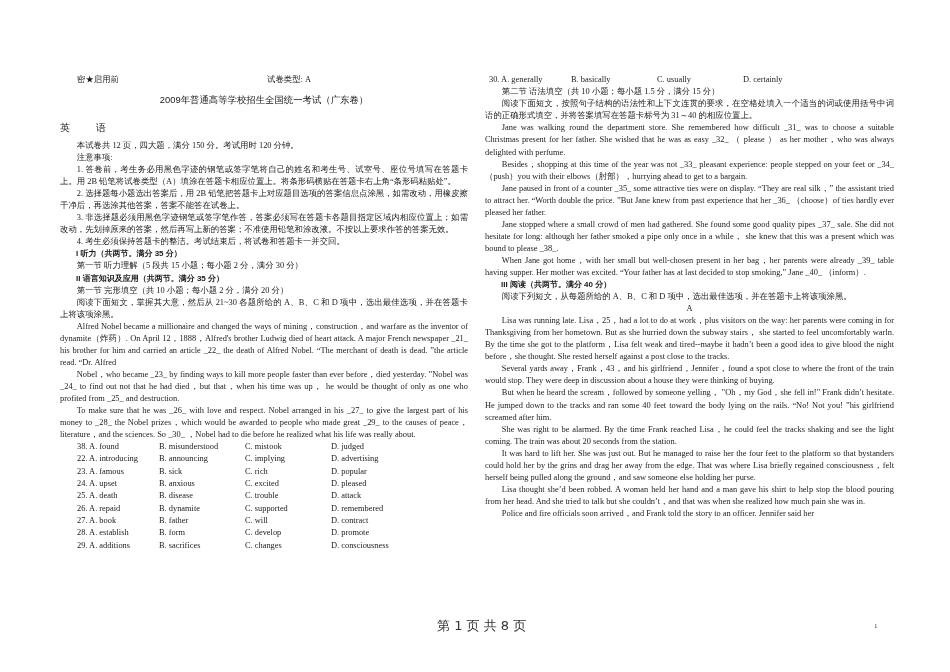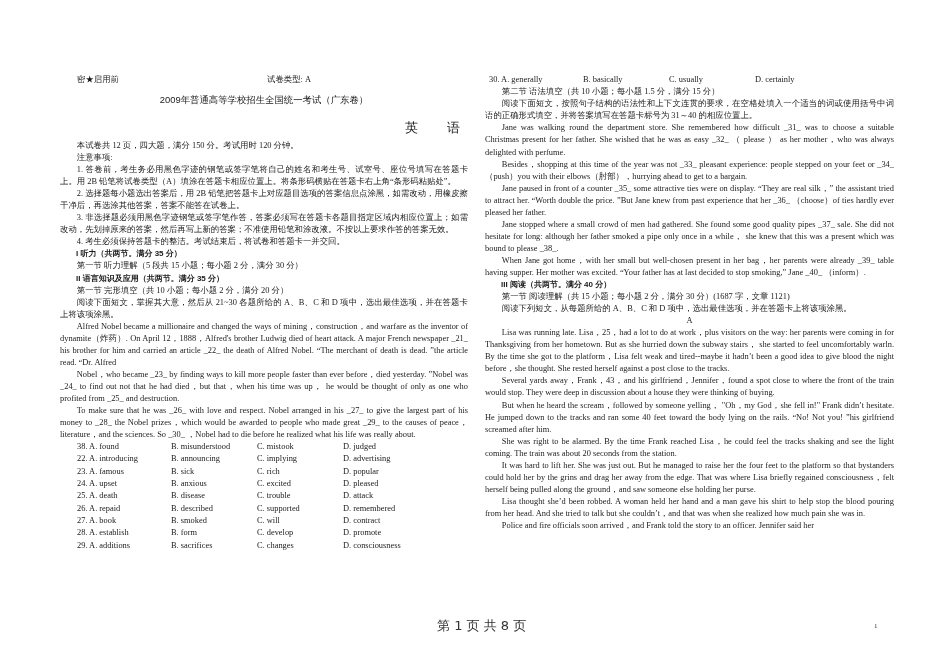--- a/index.html
+++ b/index.html
@@ -10,27 +10,27 @@
     }
     .page { position: absolute; left: 0; top: 0; width: 950px; height: 672px; }
     .col { position: absolute; top: 74px; }
     .col-left { left: 60px; width: 408px; }
     .col-right { left: 485px; width: 409px; }
     .p { margin: 0; text-align: justify; text-indent: 2em; }
     .center { text-align: center; text-indent: 0; }
     .hdr-row { display: flex; height: 12px; }
     .hdr-row .secret { width: 190px; padding-left: 17px; }
     .title { font-family: "Liberation Sans", "DejaVu Sans", sans-serif; font-size: 9.4px; text-align: center; margin: 8px 0 16px 0; line-height: 12px; }
-    .subject { font-family: "Liberation Sans", "DejaVu Sans", sans-serif; font-size: 13px; text-align: right; margin: 11px 0 6px 0; letter-spacing: 8px; line-height: 12px; }
+    .subject { font-family: "Liberation Sans", "DejaVu Sans", sans-serif; font-size: 10px; text-align: left; margin: 11px 0 6px 0; letter-spacing: 8px; line-height: 12px; }
     .bold { font-weight: bold; font-family: Liberation Sans, sans-serif; font-size: 8px; }
     .opts { margin: 0; padding: 0; }
     .opt-row { display: flex; height: 12.3px; padding-left: 17px; }
     .opt-row span { display: inline-block; }
     .opt-row .a { width: 82px; }
-    .opt-row .b { width: 86px; margin-left: 12px; }
+    .opt-row .b { width: 86px; }
     .opt-row .c { width: 86px; }
     .opt-row .d { width: 110px; }
     .opt-row.r30 { padding-left: 4px; }
     .opt-row.r30 .a { width: 82px; }
     .opt-row.r30 .b { width: 86px; }
     .footer { position: absolute; top: 620px; left: 0; width: 950px; font-size: 8.2px; }
     .footer .pg { position: absolute; left: 437px; font-family: "DejaVu Sans", sans-serif; font-size: 13px; color: #333; }
     .footer .num { position: absolute; left: 874px; font-size: 7px; color: #333; }
   </style>
 </head>
@@ -89,27 +89,27 @@
         <span class="d">D. pleased</span>
       </div>
       <div class="opt-row">
         <span class="a">25. A. death</span>
         <span class="b">B. disease</span>
         <span class="c">C. trouble</span>
         <span class="d">D. attack</span>
       </div>
       <div class="opt-row">
         <span class="a">26. A. repaid</span>
-        <span class="b">B. described</span>
+        <span class="b">B. dynamite</span>
         <span class="c">C. supported</span>
         <span class="d">D. remembered</span>
       </div>
       <div class="opt-row">
         <span class="a">27. A. book</span>
-        <span class="b">B. smoked</span>
+        <span class="b">B. father</span>
         <span class="c">C. will</span>
         <span class="d">D. contract</span>
       </div>
       <div class="opt-row">
         <span class="a">28. A. establish</span>
         <span class="b">B. form</span>
         <span class="c">C. develop</span>
         <span class="d">D. promote</span>
       </div>
       <div class="opt-row">
@@ -130,21 +130,20 @@
     </div>
     <p class="p">第二节  语法填空（共 10 小题；每小题 1.5 分，满分 15 分）</p>
     <p class="p">阅读下面短文，按照句子结构的语法性和上下文连贯的要求，在空格处填入一个适当的词或使用括号中词语的正确形式填空，并将答案填写在答题卡标号为 31～40 的相应位置上。</p>
     <p class="p">Jane was walking round the department store. She remembered how difficult _31_ was to choose a suitable Christmas present for her father. She wished that he was as easy _32_  （ please ） as her mother，who was always delighted with perfume.</p>
     <p class="p">Besides，shopping at this time of the year was not _33_ pleasant experience: people stepped on your feet or _34_ （push）you with their elbows（肘部），hurrying ahead to get to a bargain.</p>
     <p class="p">Jane paused in front of a counter _35_ some attractive ties were on display. “They are real silk，” the assistant tried to attract her. “Worth double the price. ”But Jane knew from past experience that her _36_ （choose）of ties hardly ever pleased her father.</p>
     <p class="p">Jane stopped where a small crowd of men had gathered. She found some good quality pipes _37_ sale. She did not hesitate for long: although her father smoked a pipe only once in a while，  she knew that this was a present which was bound to please _38_.</p>
     <p class="p">When Jane got home，with her small but well-chosen present in her bag，her parents were already _39_ table having supper. Her mother was excited. “Your father has at last decided to stop smoking,” Jane _40_ （inform）.</p>
 
     <p class="p bold">III  阅读（共两节。满分 40 分）</p>
-    <p class="p">第一节  阅读理解（共 15 小题；每小题 2 分，满分 30 分）(1687 字，文章 1121)</p>
     <p class="p">阅读下列短文，从每题所给的 A、B、C 和 D 项中，选出最佳选项，并在答题卡上将该项涂黑。</p>
     <p class="p center">A</p>
     <p class="p">Lisa was running late. Lisa，25，had a lot to do at work，plus visitors on the way: her parents were coming in for Thanksgiving from her hometown. But as she hurried down the subway stairs，  she started to feel uncomfortably warln. By the time she got to the platform，Lisa felt weak and tired--maybe it hadn’t been a good idea to give blood the night before，she thought. She rested herself against a post close to the tracks.</p>
     <p class="p">Several yards away，Frank，43，and his girlfriend，Jennifer，found a spot close to where the front of the train would stop. They were deep in discussion about a house they were thinking of buying.</p>
     <p class="p">But when he heard the scream，followed by someone yelling，  "Oh，my God，she fell in!" Frank didn’t hesitate. He jumped down to the tracks and ran some 40 feet toward the body lying on the rails. “No! Not you! ”his girlfriend screamed after him.</p>
     <p class="p">She was right to be alarmed. By the time Frank reached Lisa，he could feel the tracks shaking and see the light coming. The train was about 20 seconds from the station.</p>
     <p class="p">It was hard to lift her. She was just out. But he managed to raise her the four feet to the platform so that bystanders could hold her by the grins and drag her away from the edge. That was where Lisa briefly regained consciousness，felt herself being pulled along the ground，and saw someone else holding her purse.</p>
     <p class="p">Lisa thought she’d been robbed. A woman held her hand and a man gave his shirt to help stop the blood pouring from her head. And she tried to talk but she couldn’t，and that was when she realized how much pain she was in.</p>
     <p class="p">Police and fire officials soon arrived，and Frank told the story to an officer. Jennifer said her</p>
   </div>

